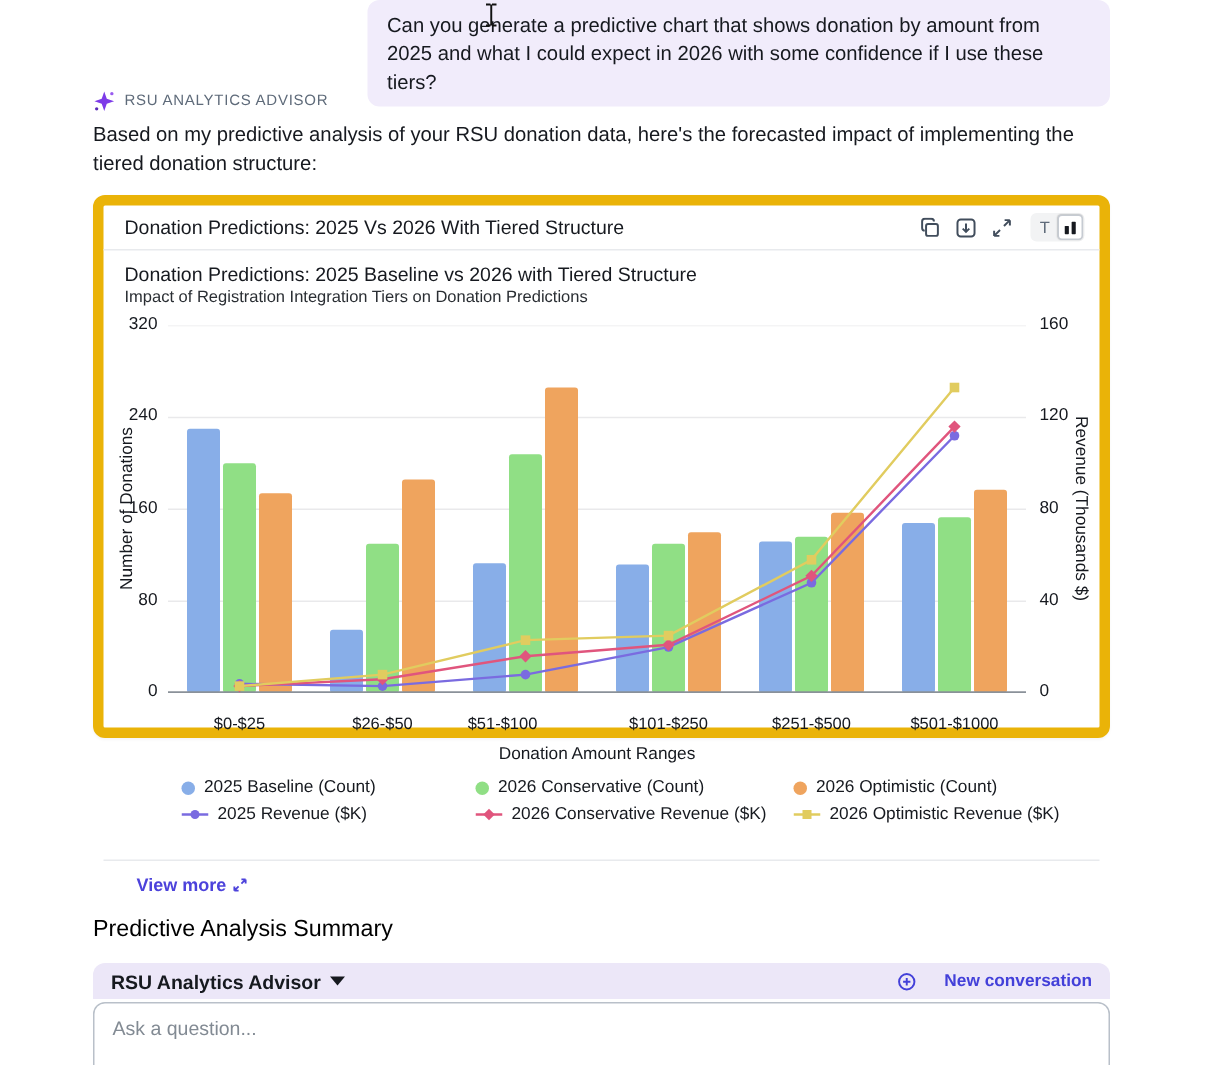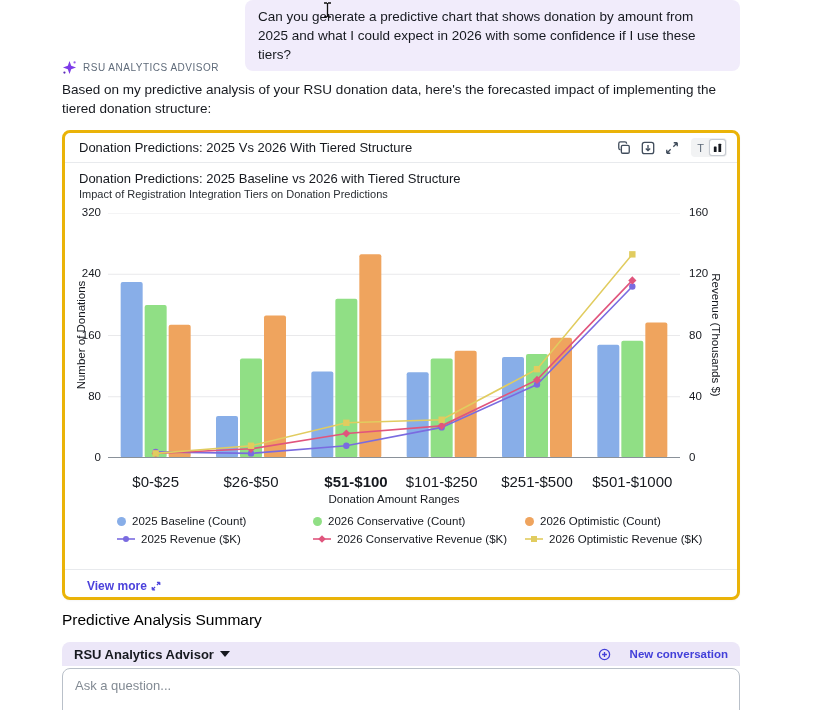--- a/index.html
+++ b/index.html
@@ -11,22 +11,22 @@
   .user-bubble { left:245px; top:0; width:495px; background:#f1ecfb; border-radius:8px;
     padding:7px 13px; font-size:13.5px; line-height:19px; color:#16191f; }
   .cursor-ibeam { left:322px; top:2px; }
 
   
   .advisor-row { left:62px; top:60px; display:flex; align-items:center; gap:6px; }
   .advisor-name { font-size:10px; letter-spacing:.5px; color:#5f6b7a; font-weight:500; }
   .response-text { left:62px; top:80px; width:682px; font-size:13.5px; line-height:19px; }
 
   
-  .card { left:62px; top:130px; width:678px; height:470px; background:#fff;
-    border:3px solid #eab308; border-radius:8px; box-shadow:0 1px 2px rgba(0,0,0,.04); }
+  .card { left:62px; top:130px; width:678px; height:362px; background:#fff;
+    border:7px solid #eab308; border-radius:8px; box-shadow:0 1px 2px rgba(0,0,0,.04); }
   .card-header { height:30px; border-bottom:1px solid #e8eaed; display:flex; align-items:center;
     justify-content:space-between; padding:0 10px 0 14px; }
   .card-header-title { font-size:13px; color:#16191f; }
   .card-actions { display:flex; align-items:center; gap:6px; }
   .icon-btn { width:18px; height:18px; display:flex; align-items:center; justify-content:center;
     color:#414d5c; cursor:pointer; background:none; border:none; padding:0; }
   .seg-group { display:flex; align-items:center; background:#f2f3f4; border-radius:4px; padding:1px; margin-left:4px; }
   .seg { width:17px; height:17px; display:flex; align-items:center; justify-content:center;
     font-size:11px; color:#5f6b7a; border-radius:3px; cursor:pointer; border:1px solid transparent; background:none; }
   .seg.active { background:#fff; border:1px solid #c6cbd2; box-shadow:0 0 1px rgba(0,0,0,.2); color:#16191f; }
@@ -34,21 +34,21 @@
   .chart-body { position:relative; height:406px; }
   .chart-title { position:absolute; left:14px; top:8px; font-size:13px; color:#16191f; }
   .chart-subtitle { position:absolute; left:14px; top:25px; font-size:11px; color:#2a2e33; }
   #plot-svg { position:absolute; left:43px; top:50px; }
   .ytick { position:absolute; font-size:11.5px; color:#16191f; width:32px; }
   .yticks-left .ytick { text-align:right; }
   .yticks-right .ytick { text-align:left; }
   .axis-label { position:absolute; font-size:11.5px; color:#16191f; white-space:nowrap; }
   .axis-label.left { left:16px; top:172px; transform:translate(-50%,-50%) rotate(-90deg); }
   .axis-label.right { left:651px; top:172px; transform:translate(-50%,-50%) rotate(90deg); }
-  .xlabel { position:absolute; top:310px; width:120px; text-align:center; font-size:15px; color:#16191f; }
+  .xlabel { position:absolute; top:310px; width:120px; text-align:center; font-size:11px; color:#16191f; }
   .x-axis-title { position:absolute; left:43px; top:330px; width:572px; text-align:center; font-size:11.5px; color:#16191f; }
   .legend { position:absolute; left:52px; top:352px; display:grid;
     grid-template-columns:196px 212px auto; row-gap:6px; }
   .legend-item { display:flex; align-items:center; gap:6px; font-size:11.5px; color:#16191f; }
   .legend-dot { width:9px; height:9px; border-radius:50%; flex:0 0 auto; }
   .legend-line { flex:0 0 auto; }
 
   .card-footer { height:33px; border-top:1px solid #e8eaed; display:flex; align-items:center; padding:0 22px; }
   .view-more { display:flex; align-items:center; gap:4px; color:#4c42db; font-size:12px; font-weight:700; cursor:pointer; }
 
@@ -186,21 +186,21 @@
     <div class="yticks-right" id="yticks-right">
         <div class="ytick" style="left: 624px; top: 288px; position: absolute;">0</div>
         <div class="ytick" style="left: 624px; top: 226.75px; position: absolute;">40</div>
         <div class="ytick" style="left: 624px; top: 165.5px; position: absolute;">80</div>
         <div class="ytick" style="left: 624px; top: 104.25px; position: absolute;">120</div>
         <div class="ytick" style="left: 624px; top: 43px; position: absolute;">160</div>
       </div>
     <div id="xlabels">
         <div class="xlabel" style="left: 30.6667px;">$0-$25</div>
         <div class="xlabel" style="left: 126px;">$26-$50</div>
-        <div class="xlabel" style="left: 231px; font-weight: bold;">$51-$100</div>
+        <div class="xlabel" style="left: 206px;">$51-$100</div>
         <div class="xlabel" style="left: 316.667px;">$101-$250</div>
         <div class="xlabel" style="left: 412px;">$251-$500</div>
         <div class="xlabel" style="left: 507.333px;">$501-$1000</div>
       </div>
     <div class="x-axis-title">Donation Amount Ranges</div>
     <div class="legend" id="legend">
         <span class="legend-item">
           <span class="legend-dot" style="background: rgb(136, 174, 232);"></span>
           <span>2025 Baseline (Count)</span>
         </span>

